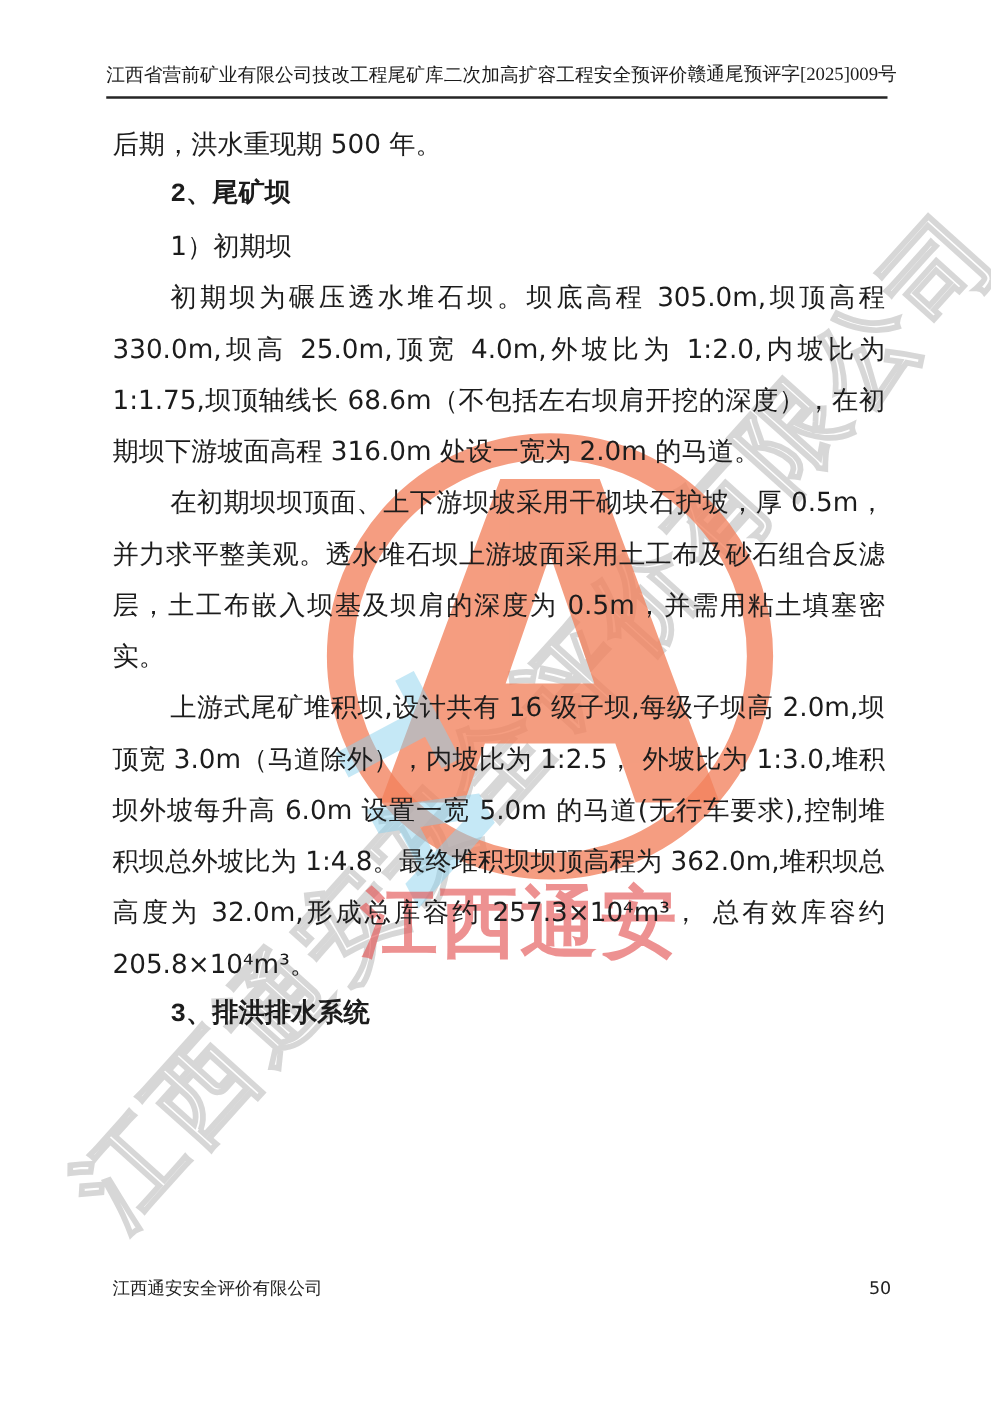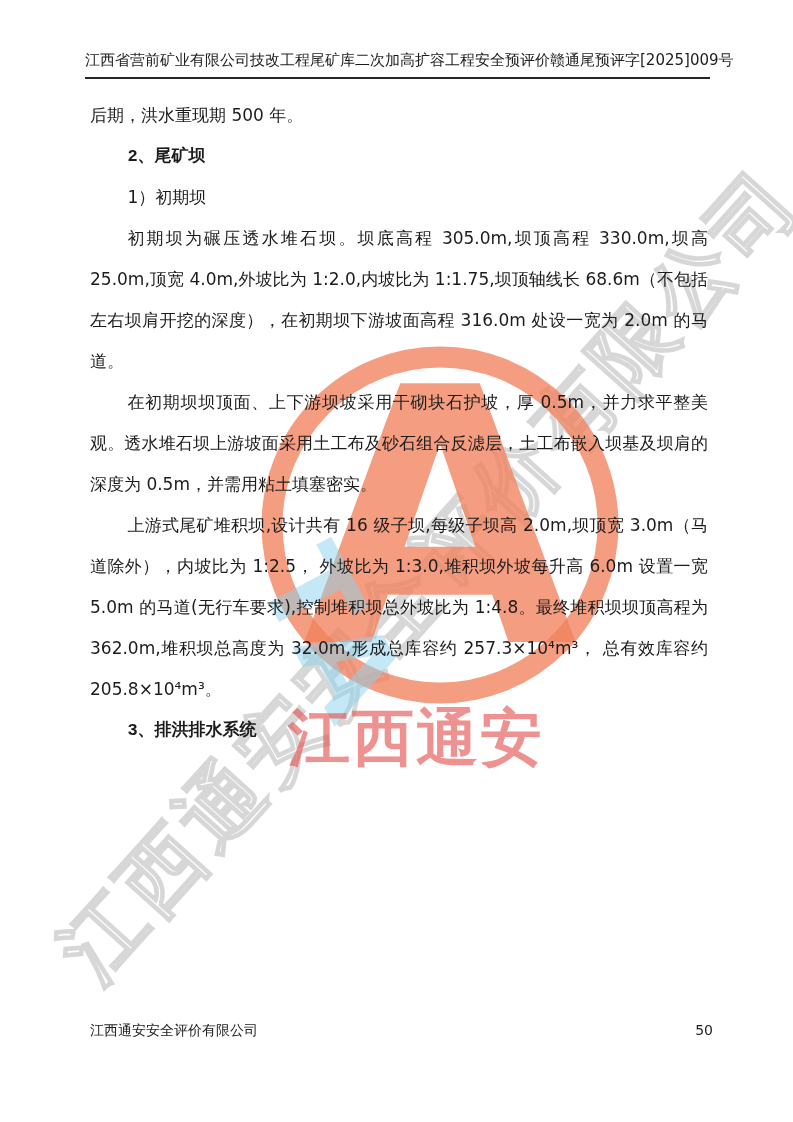--- a/index.html
+++ b/index.html
@@ -14,25 +14,25 @@
   
   .header{
     position:absolute;left:85px;right:83px;top:50px;
     display:flex;justify-content:space-between;align-items:flex-end;
     font-size:15px;line-height:20px;
     border-bottom:2px solid #262626;
     padding-bottom:7px;
     z-index:3;
   }
   .header .h-title{white-space:nowrap;}
-  .header .h-docno{white-space:nowrap;}
+  .header .h-docno{white-space:nowrap;font-family:Liberation Serif, serif;}
   
   .content{
     position:absolute;left:90px;top:95px;width:618px;
-    font-size:17px;line-height:41px;
+    font-size:21px;line-height:41px;
     text-align:justify;
     z-index:2;
   }
   .content p{margin:0;padding:0;}
   .p-plain{text-indent:0;}
   .p-indent{text-indent:2.2em;}
   .p-heading{text-indent:2.2em;font-weight:bold;font-family:Liberation Mono, monospace;}
   .p-body{text-indent:2.2em;}
   
   .footer{

